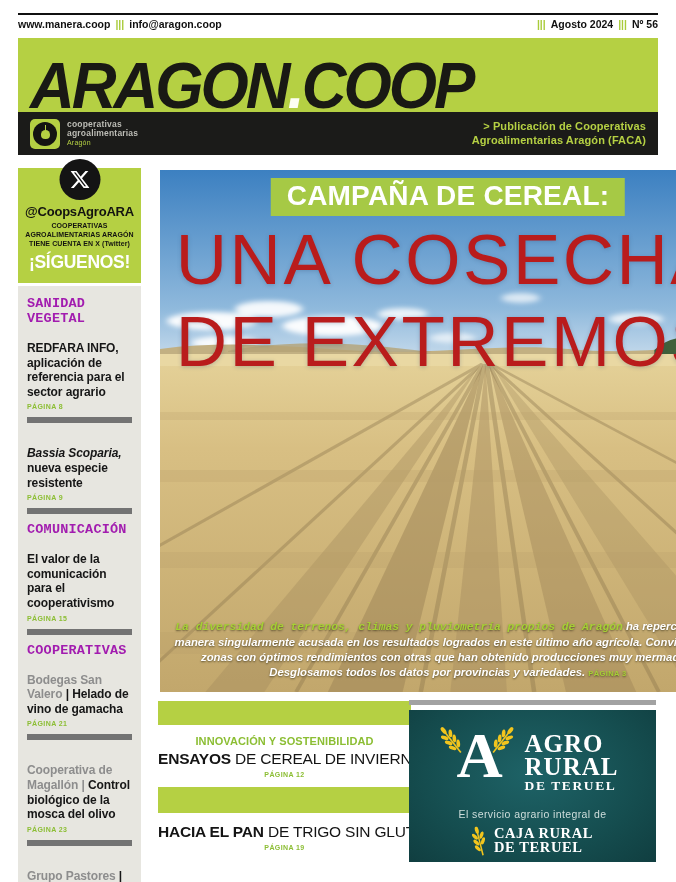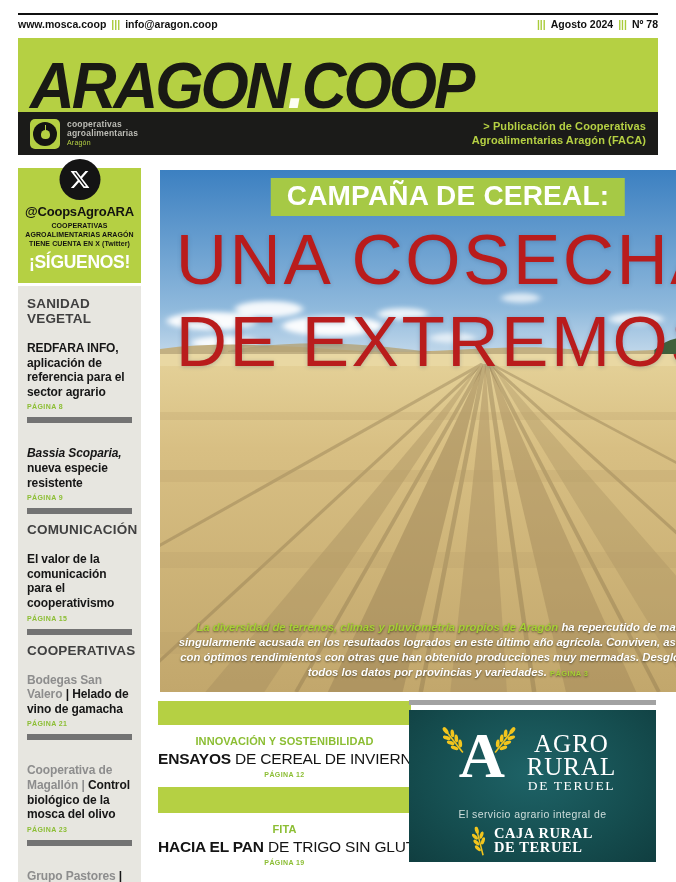--- a/index.html
+++ b/index.html
@@ -60,22 +60,22 @@
   }
   .xcircle svg { width:19px; height:19px; }
   .handle { font-size:13px; font-weight:bold; color:#131310; letter-spacing:-0.2px; }
   .social-note { font-size:7px; font-weight:bold; color:#131310; line-height:1.25; margin-top:3px; letter-spacing:0.1px; }
   .cta { font-size:17.5px; font-weight:bold; color:#ffffff; margin-top:4px; letter-spacing:-0.3px; }
 
   .toc { background:#e7e6e0; padding:2px 9px 12px; }
   .toc-item { padding:9px 0 7px; cursor:pointer; }
   .toc-item + .toc-item { border-top:6px solid #737373; }
   .toc-section {
-    font-family:Liberation Sans, sans-serif; font-weight:bold;
-    color:#404040; font-size:13.5px; line-height:1.1; letter-spacing:0.2px;
+    font-family:Liberation Mono, monospace; font-weight:bold;
+    color:#a21caf; font-size:13.5px; line-height:1.1; letter-spacing:0.2px;
   }
   .toc-title { font-size:12px; font-weight:bold; color:#161616; line-height:1.22; margin-top:14px; letter-spacing:-0.1px; }
   .toc-gray { color:#8d8d8d; }
   .toc-italic { font-style:italic; }
   .toc-page { font-size:7px; font-weight:bold; color:#8cbe34; margin-top:4px; letter-spacing:0.4px; }
 
   
   .hero { position:absolute; left:160px; top:170px; width:576px; height:522px; overflow:hidden; }
   .hero svg.scene { position:absolute; inset:0; width:100%; height:100%; }
   .kicker {
@@ -86,21 +86,21 @@
   .hero-title {
     position:absolute; top:49px; left:0; width:100%; text-align:center;
     color:#b91c1c; font-size:71px; line-height:1.16; letter-spacing:2.5px;
     text-shadow:0 1px 4px rgba(45,75,115,0.28); cursor:pointer;
   }
   .hero-caption {
     position:absolute; bottom:12px; left:12px; right:12px; text-align:center;
     font-style:italic; font-size:11.3px; line-height:1.32; color:#ffffff;
     font-weight:bold; text-shadow:0 1px 2px rgba(40,35,15,0.65);
   }
-  .cap-green { color:#a5cf35; }
+  .cap-green { color:#a5cf35;font-family:Liberation Mono, monospace; }
   .cap-page { font-style:normal; font-size:7.5px; color:#a5cf35; letter-spacing:0.4px; }
 
   
   .teasers { position:absolute; left:158px; top:701px; width:253px; }
   .teaser { cursor:pointer; }
   .tbar { height:24px; background:#b5d043; }
   .teaser .tbar { margin-bottom:10px; }
   .teaser + .teaser .tbar { height:26px; margin-top:9px; }
   .tkicker { text-align:center; color:#8cbe34; font-weight:bold; font-size:11px; letter-spacing:0.1px; }
   .ttitle { text-align:center; font-size:15.5px; color:#141414; margin-top:3px; letter-spacing:-0.2px; white-space:nowrap; }
@@ -119,45 +119,45 @@
   .ad-brandrow { display:flex; align-items:center; gap:12px; }
   .ad-amark { position:relative; width:66px; height:62px; }
   .ad-amark .aletter {
     position:absolute; left:10px; top:0; width:100%; text-align:left;
     font-family:"Liberation Serif", serif; font-weight:bold; font-size:64px; line-height:62px;
     color:#ffffff; z-index:2;
   }
   .wheat { position:absolute; width:16px; height:34px; z-index:1; }
   .wheat.wl { left:-4px; top:-2px; transform:rotate(-38deg); }
   .wheat.wr { right:2px; top:-2px; transform:rotate(38deg); }
-  .ad-brand { font-family:"Liberation Serif", serif; font-weight:normal; line-height:0.92; letter-spacing:1px; text-align:center;margin-top:12px; }
+  .ad-brand { font-family:"Liberation Serif", serif; font-weight:bold; line-height:0.92; letter-spacing:1px; text-align:left;margin-top:12px; }
   .ad-brand .bl { font-size:25px; }
   .ad-brand .bs { font-size:13.5px; letter-spacing:1.6px; margin-top:2px; }
   .ad-tag { font-size:10.5px; color:#cfdedc; margin-top:16px; letter-spacing:0.4px; font-weight:normal; }
   .ad-partner { display:flex; align-items:center; gap:7px; margin-top:6px; }
   .ad-partner .wheat-sm { width:15px; height:30px; transform:rotate(-14deg); }
   .ad-partner-text {
     font-family:"Liberation Serif", serif; font-weight:bold; font-size:14.5px;
     line-height:0.95; letter-spacing:0.6px; text-align:left;
   }
 </style>
 </head>
 <body>
 
 <div class="topbar">
   <div class="grp">
-    <span>www.mosca.coop</span>
+    <span>www.manera.coop</span>
     <span class="sep">|||</span>
     <span>info@aragon.coop</span>
   </div>
   <div class="grp">
     <span class="sep">|||</span>
     <span>Agosto 2024</span>
     <span class="sep">|||</span>
-    <span>Nº 78</span>
+    <span>Nº 56</span>
   </div>
 </div>
 
 <div class="masthead">
   <div class="title"><span>ARAGON</span><span class="dot">.</span><span>COOP</span></div>
 </div>
 
 <div class="pubbar">
   <div class="publogo">
     <div class="logomark">
@@ -307,21 +307,20 @@
 
 <div class="teasers">
   <div class="teaser">
     <div class="tbar"></div>
     <div class="tkicker">INNOVACIÓN Y SOSTENIBILIDAD</div>
     <div class="ttitle"><span class="tb">ENSAYOS</span><span> DE CEREAL DE INVIERNO</span></div>
     <div class="tpage">PÁGINA 12</div>
   </div>
   <div class="teaser">
     <div class="tbar"></div>
-    <div class="tkicker">FITA</div>
     <div class="ttitle"><span class="tb">HACIA EL PAN</span><span> DE TRIGO SIN GLUTEN</span></div>
     <div class="tpage">PÁGINA 19</div>
   </div>
 </div>
 
 <div class="ad">
   <div class="ad-graybar"></div>
   <div class="ad-box">
     <div class="ad-brandrow">
       <div class="ad-amark">

